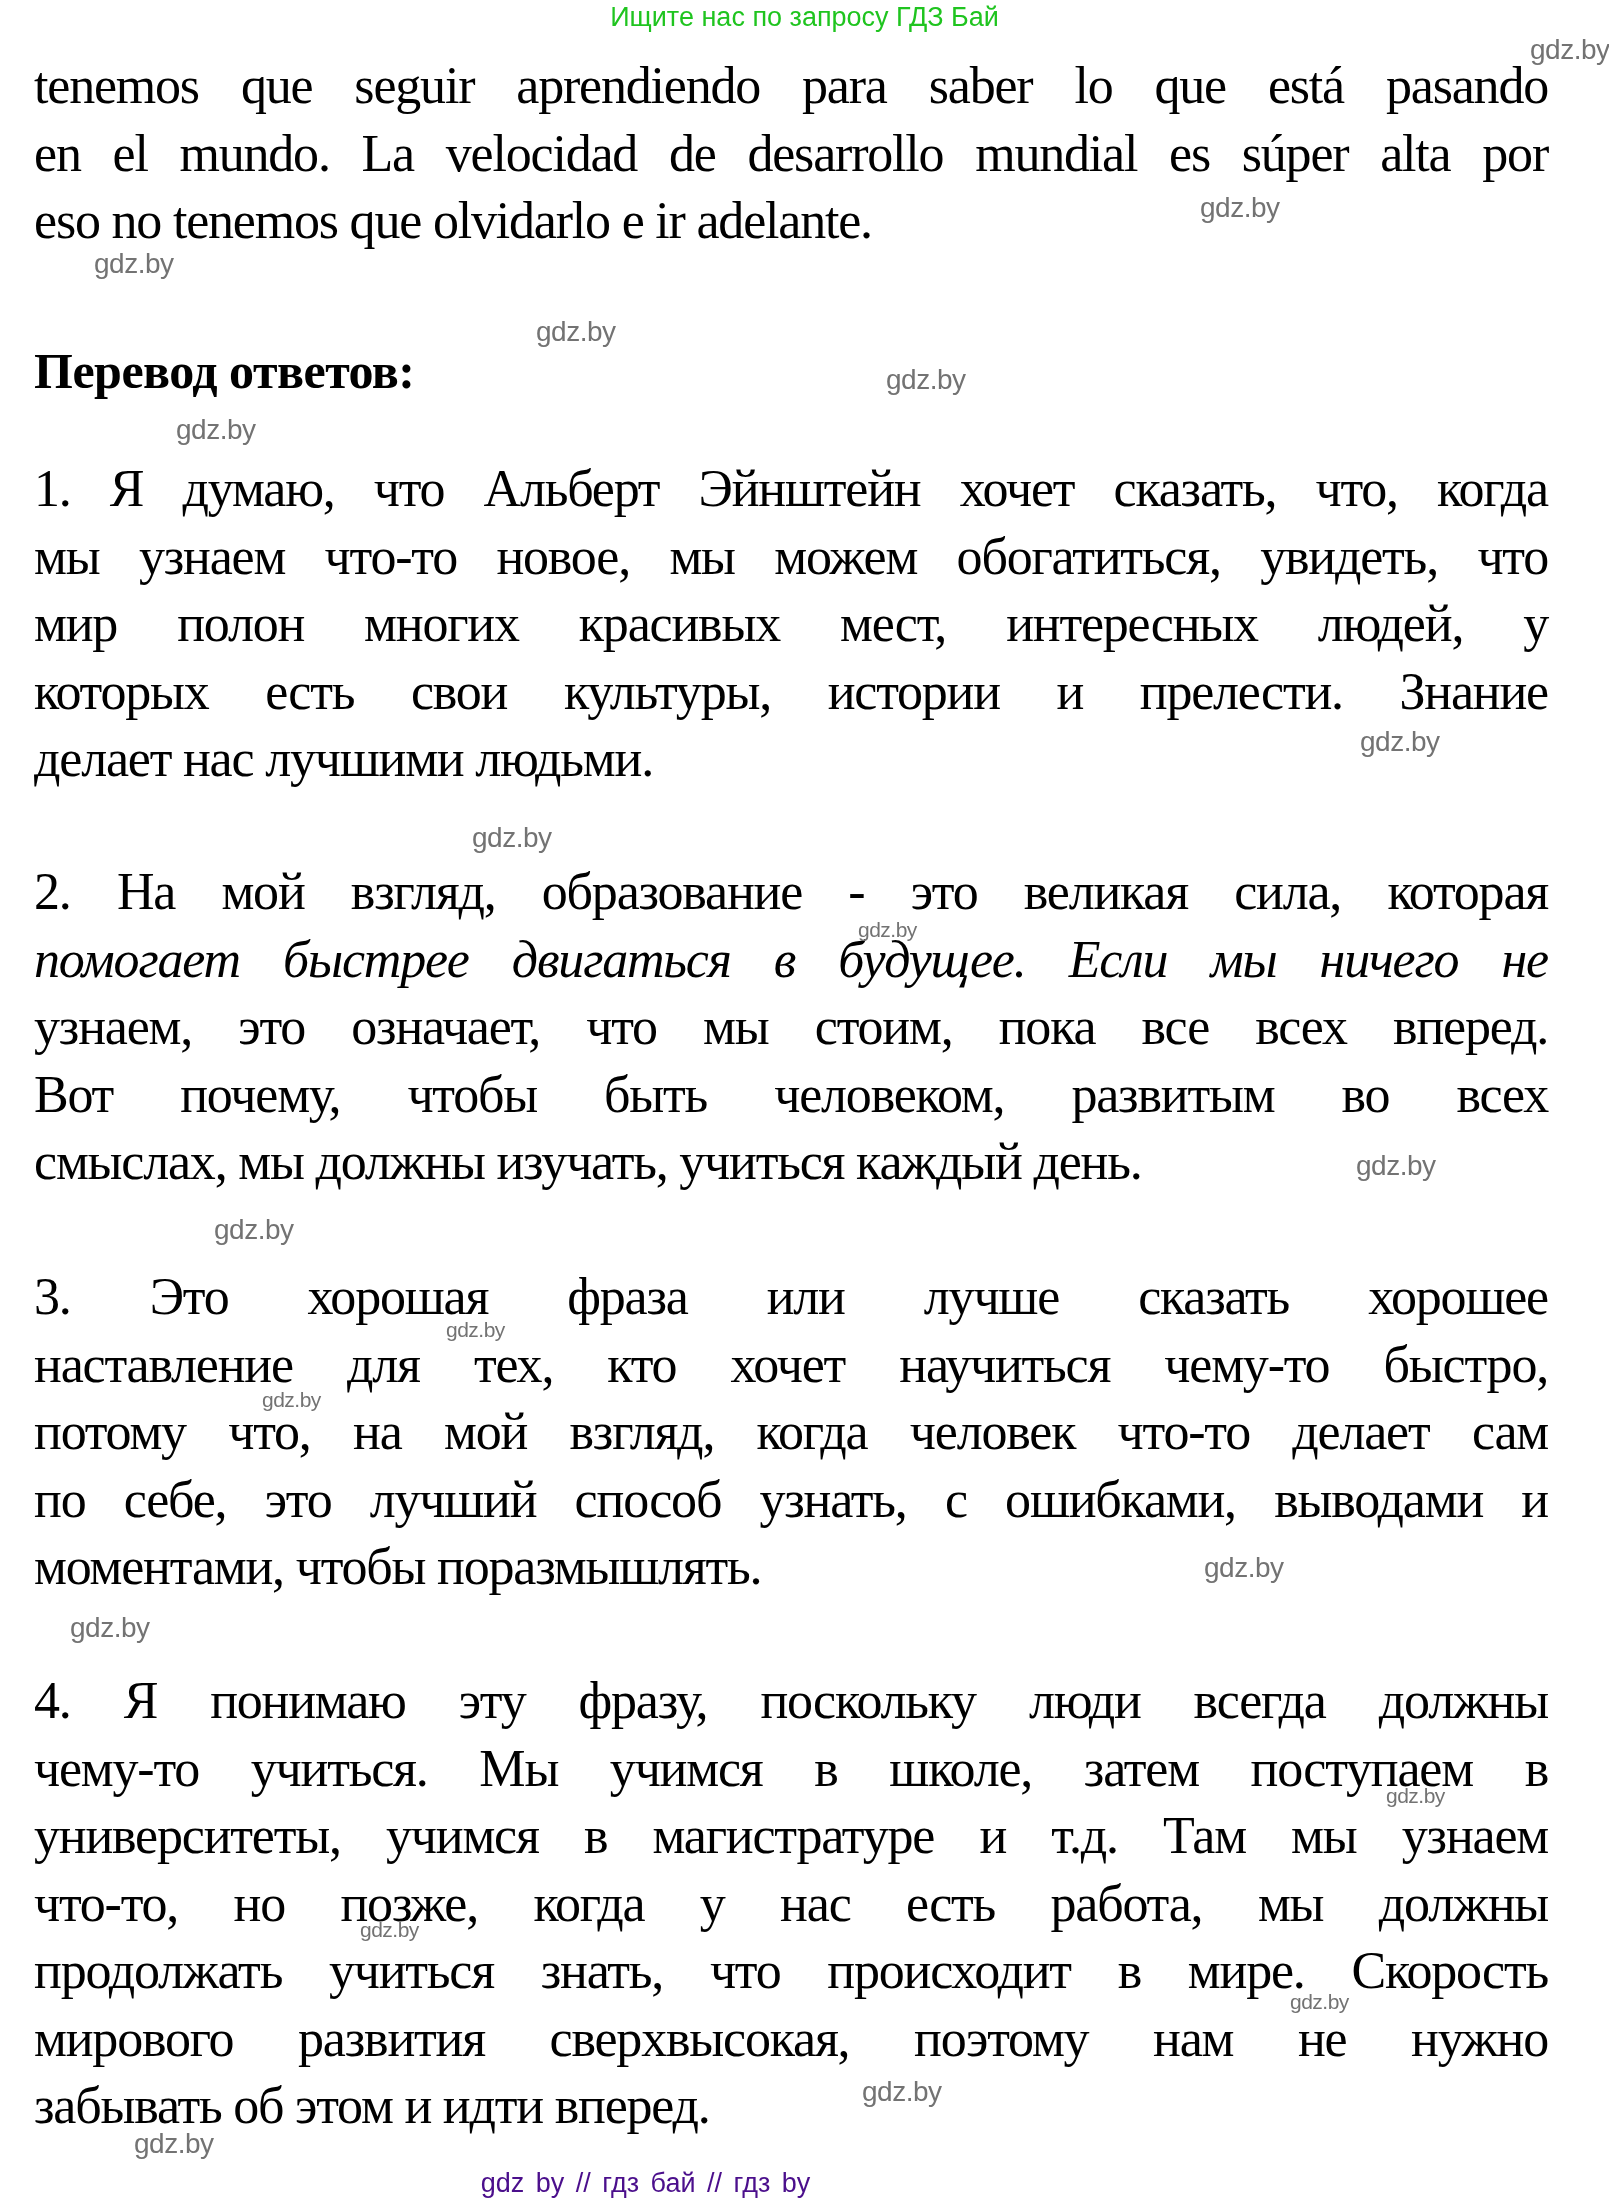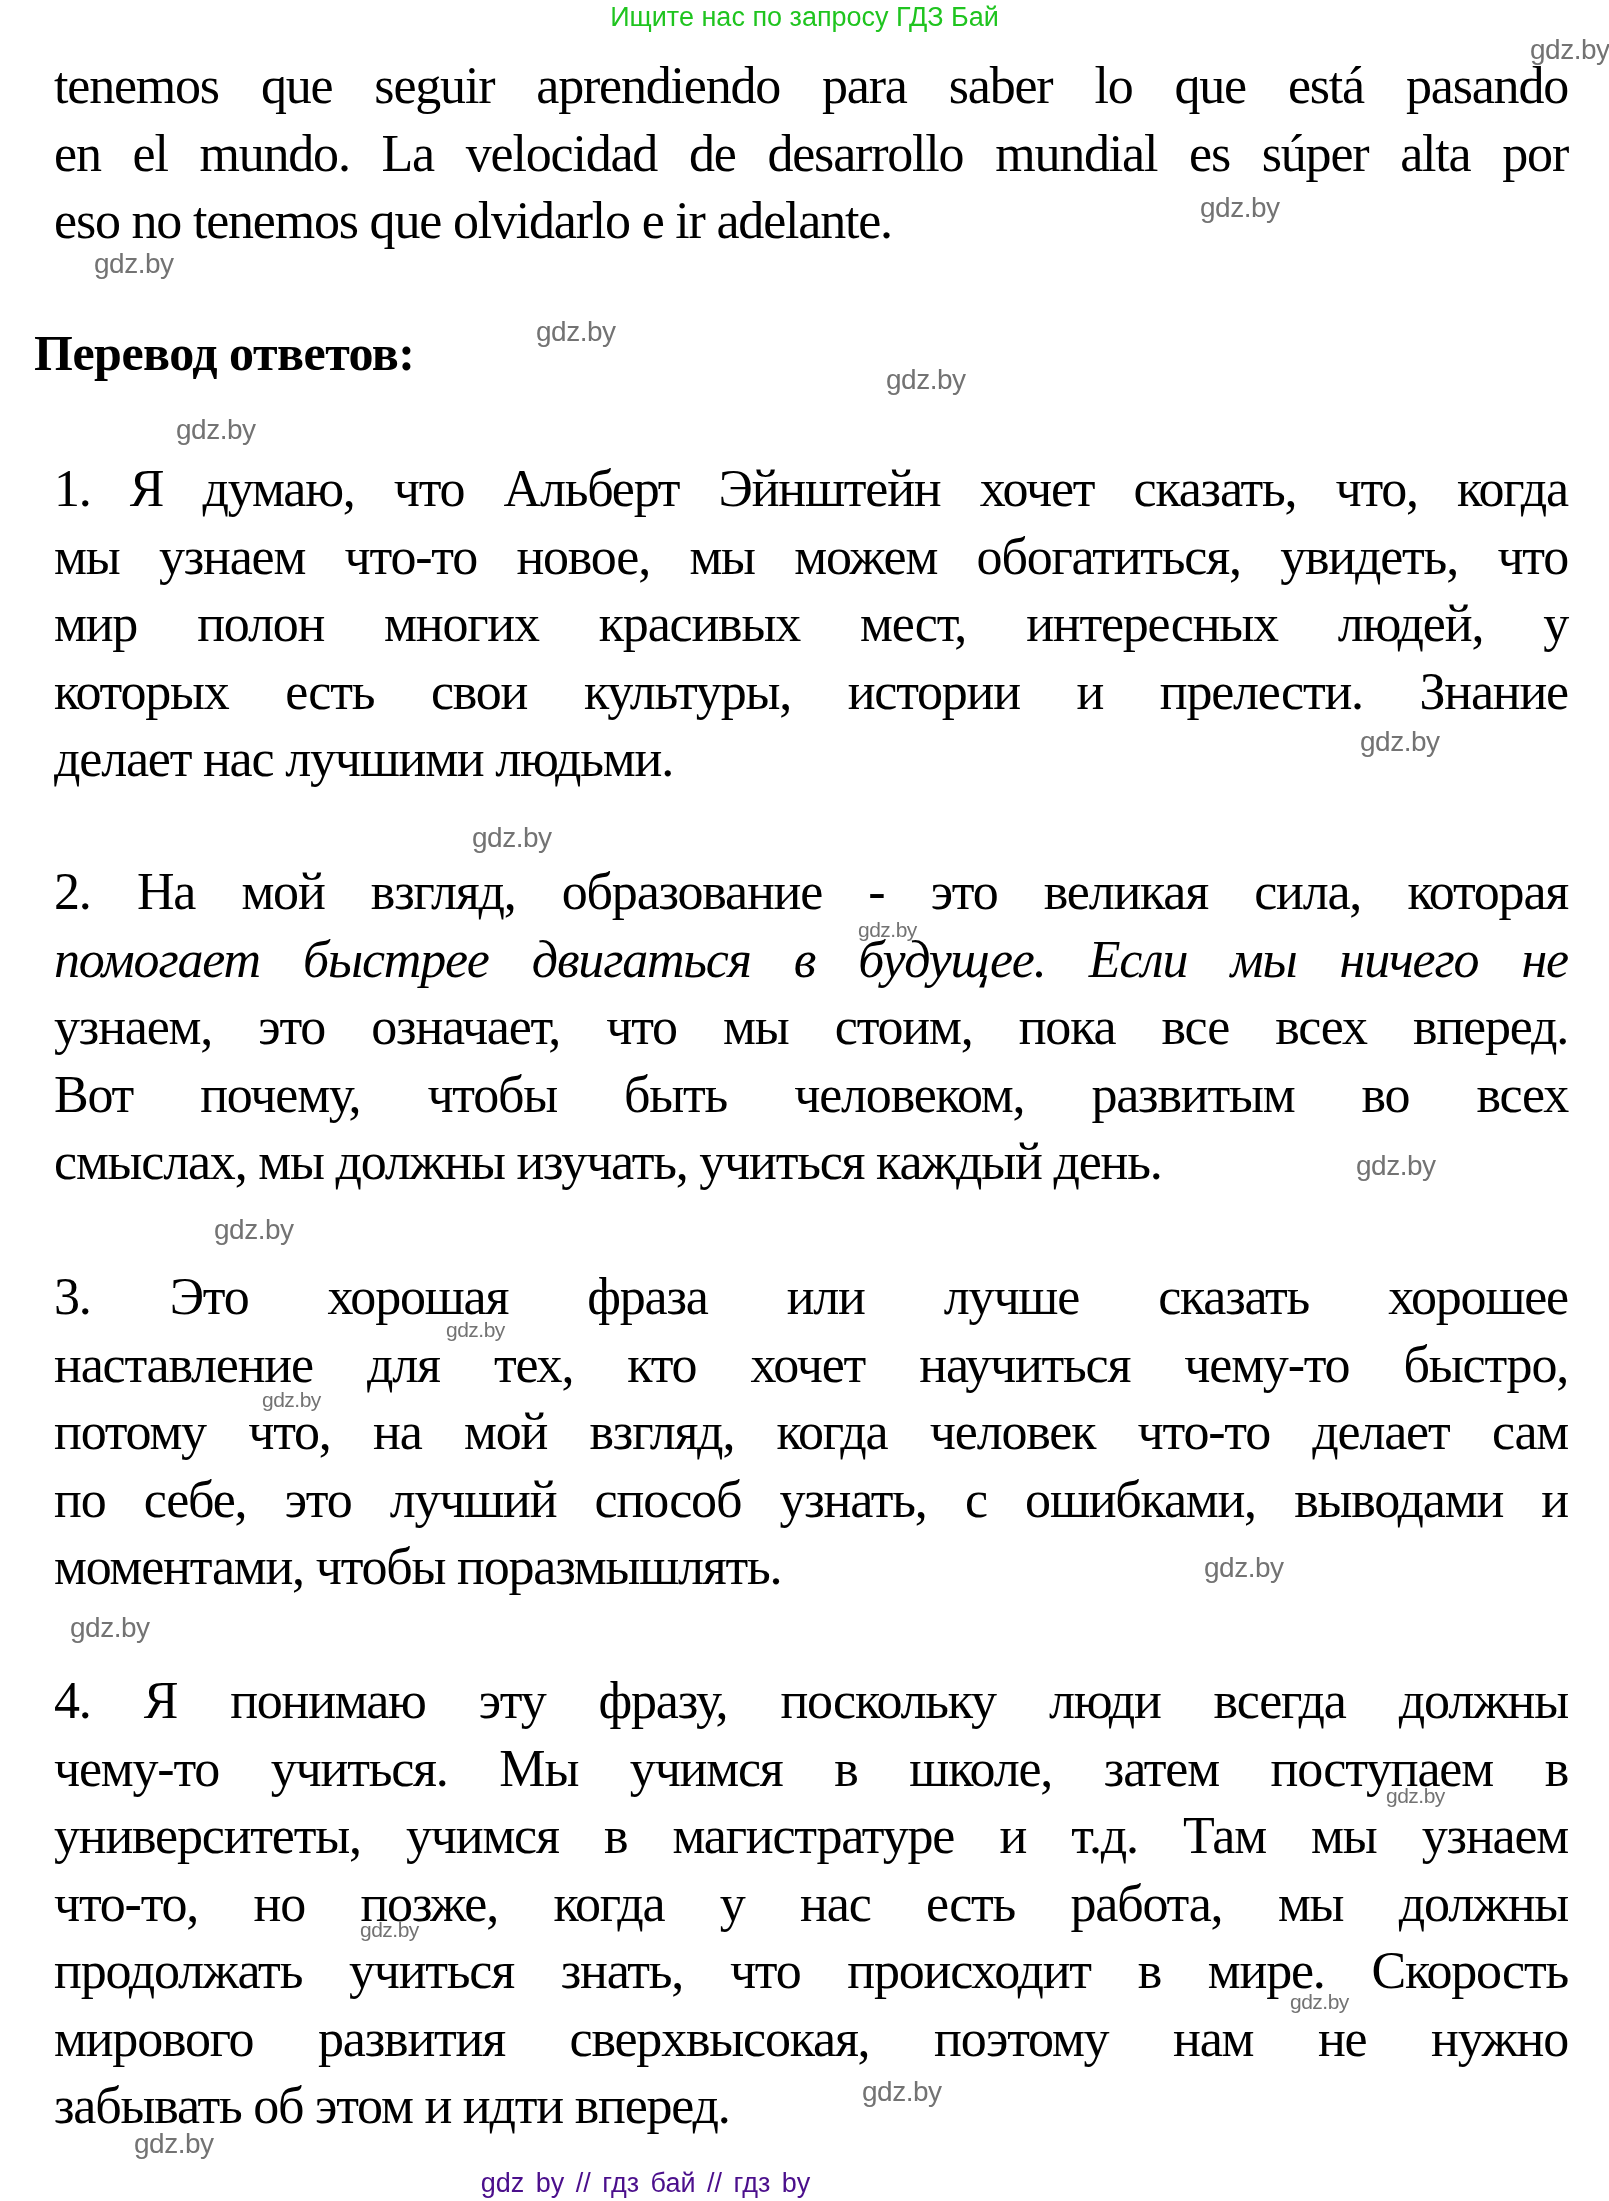--- a/index.html
+++ b/index.html
@@ -17,26 +17,25 @@
     position: absolute; top: 2166px; left: 0; width: 1291px; text-align: center;
     font-family: "Liberation Sans", "DejaVu Sans", sans-serif;
     font-size: 27px; line-height: 34px; color: #4b0f8c;
     word-spacing: 4px;
   }
   .block {
     position: absolute; left: 34px; width: 1514px;
     font-size: 52px; line-height: 67.5px; text-align: justify;
     text-align-last: left; letter-spacing: -1.2px;
     transform-origin: left top;
-    margin-left: 20px;
   }
   .block .line { display: block; white-space: nowrap; text-align-last: justify; }
   .block .line.last { text-align-last: left; }
   .heading {
-    position: absolute; left: 34px; top: 318px;
+    position: absolute; left: 34px; top: 336px;
     font-size: 50px; font-weight: bold; line-height: 70px; letter-spacing: -0.5px;
   }
   .wm {
     position: absolute;
     font-family: "Liberation Sans", "DejaVu Sans", sans-serif;
     font-size: 28px; line-height: 32px; color: #737373;
     letter-spacing: -0.5px;
   }
   .wm.small { font-size: 21px; line-height: 24px; }
 </style>

